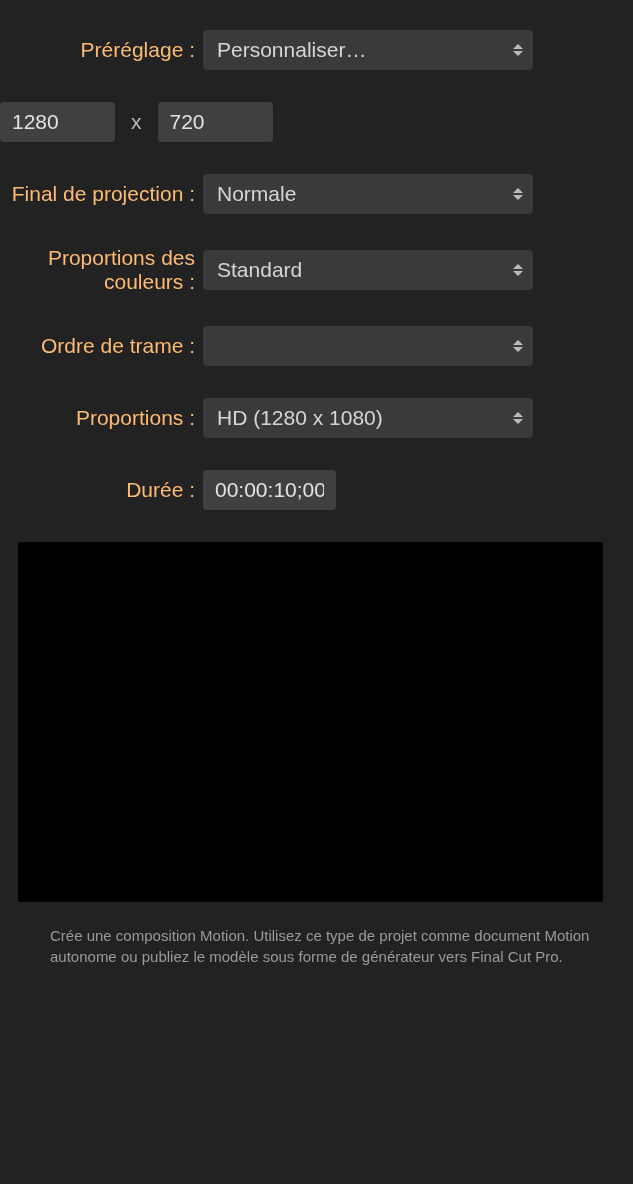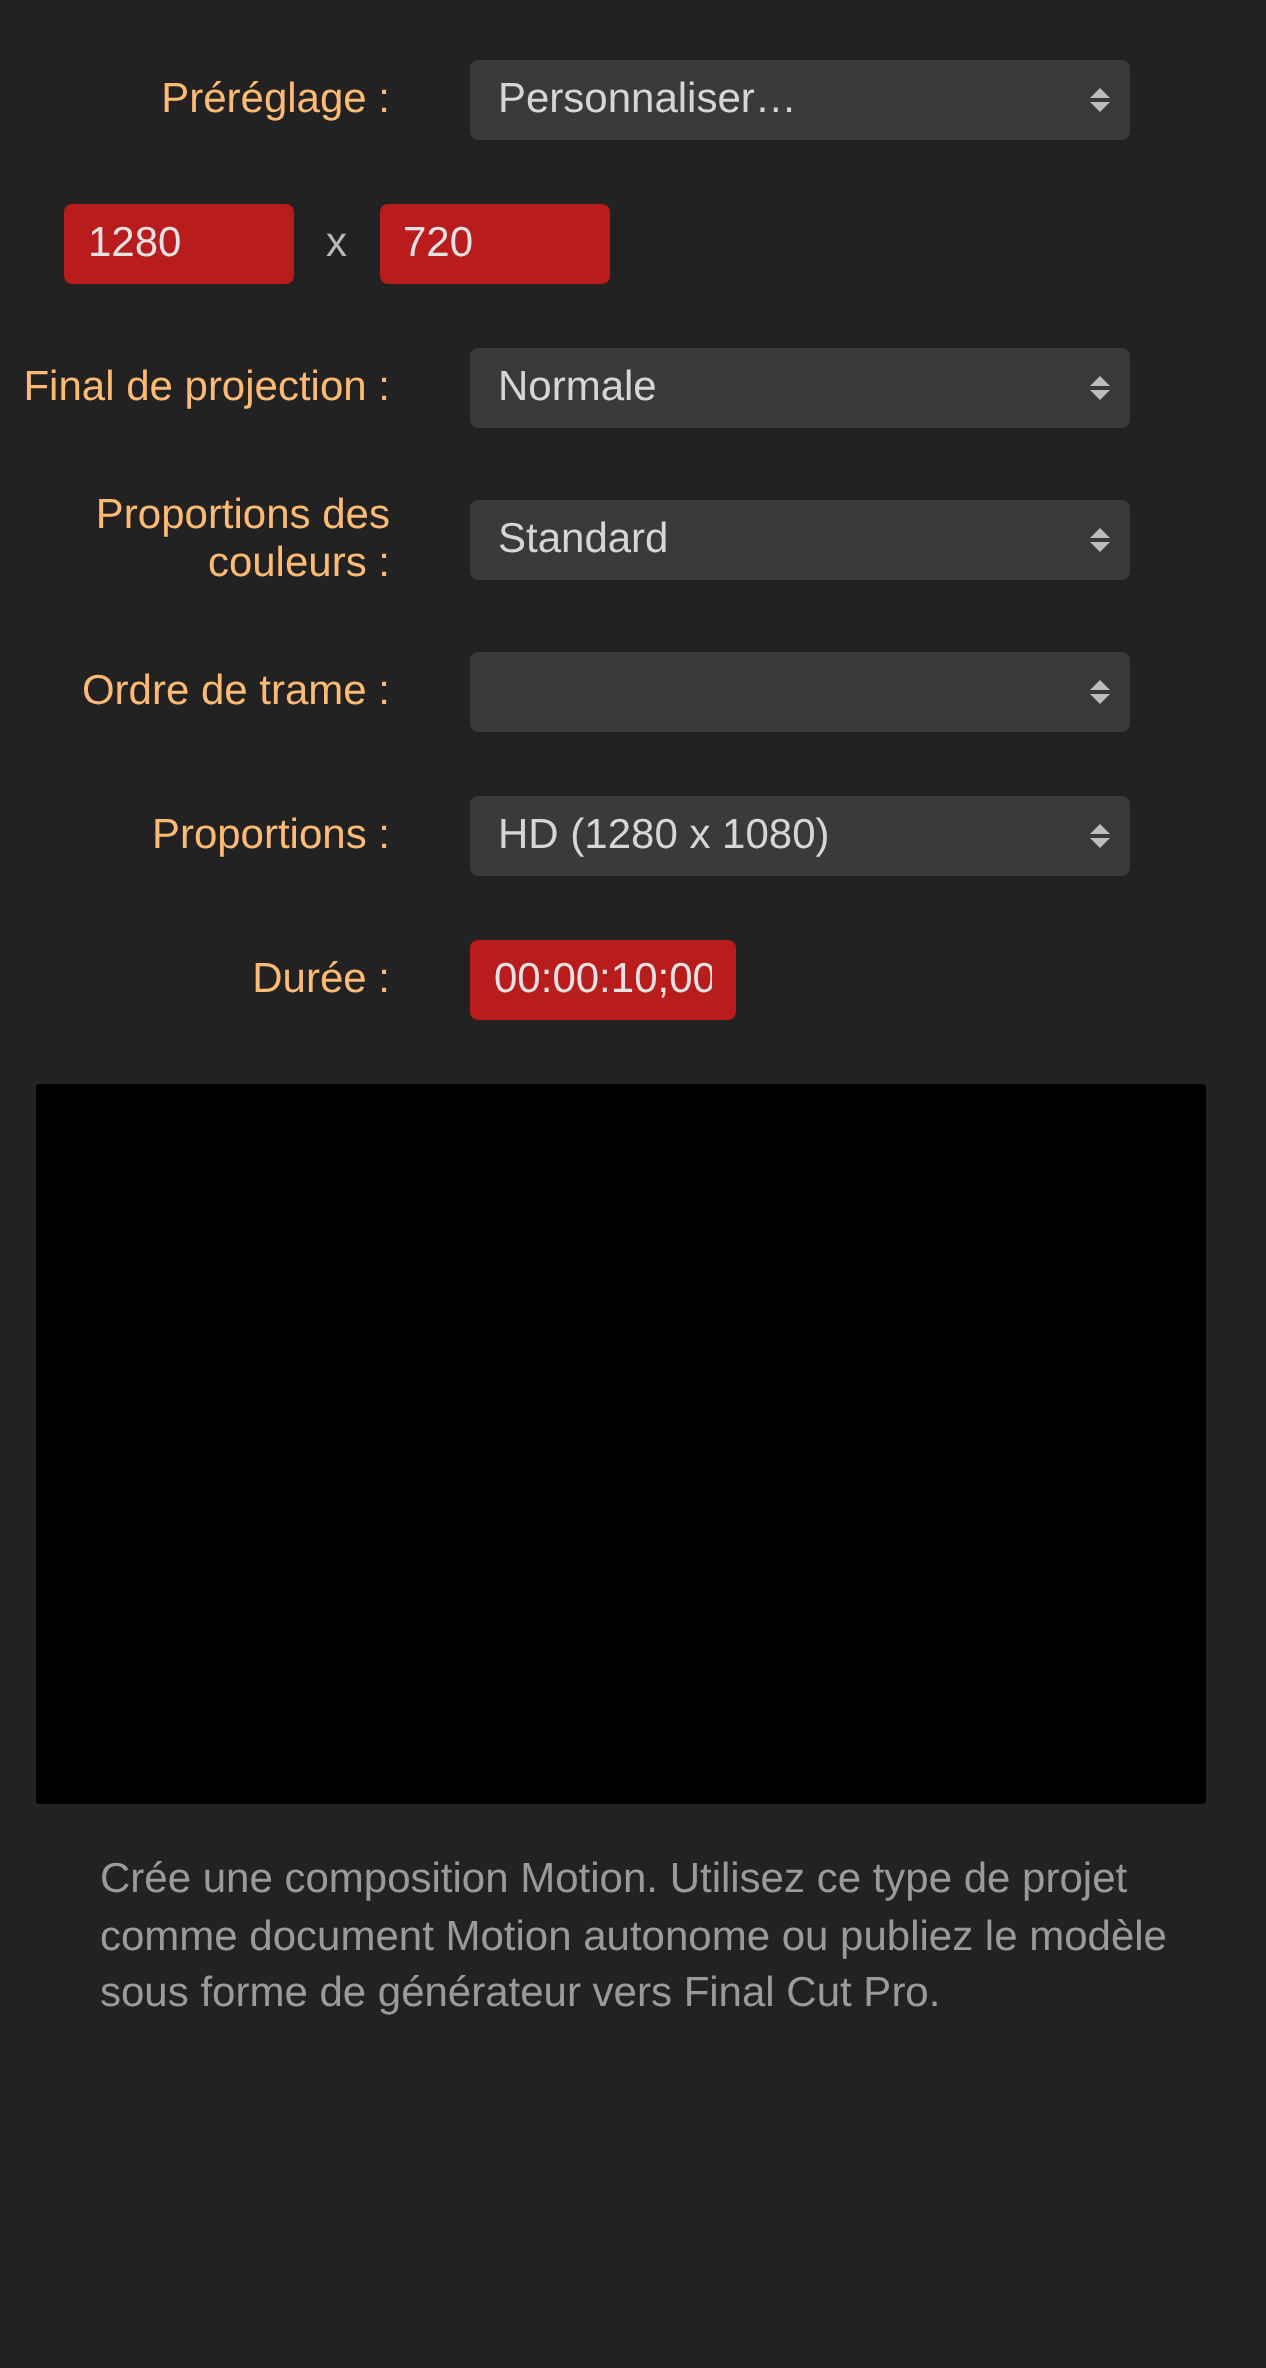--- a/index.html
+++ b/index.html
@@ -25,21 +25,20 @@
     width: 195px;
     text-align: right;
     padding-right: 8px;
     color: #fdba74;
     line-height: 1.15;
   }
   .controls {
     display: flex;
     align-items: center;
     gap: 10px;
-    margin-left: 32px;
   }
   .select {
     position: relative;
     background: #3a3a3a;
     border-radius: 4px;
     height: 40px;
     display: flex;
     align-items: center;
     padding: 0 34px 0 14px;
     color: #d6d6d6;
@@ -61,21 +60,21 @@
   }
   .arrow-up, .arrow-down {
     width: 0; height: 0;
     border-left: 5px solid transparent;
     border-right: 5px solid transparent;
   }
   .arrow-up   { border-bottom: 5px solid #bcbcbc; }
   .arrow-down { border-top:    5px solid #bcbcbc; }
 
   .textfield {
-    background: #b91c1c;
+    background: #404040;
     border: none;
     border-radius: 4px;
     height: 40px;
     color: #e2e2e2;
     padding: 0 12px;
     font-size: 21px;
     box-sizing: border-box;
   }
   .textfield.small { width: 115px; }
   .textfield.med   { width: 133px; }
@@ -86,21 +85,21 @@
   .preview {
     margin: 8px 18px 0 18px;
     background: #000000;
     width: 585px;
     height: 360px;
     border-radius: 2px;
   }
   .description {
     margin: 24px 40px 0 50px;
     color: #9a9a9a;
-    font-size: 21px;
+    font-size: 15px;
     line-height: 1.35;
   }
 </style>
 </head>
 <body>
 
 <div class="panel">
 
   <div class="row">
     <div class="label">Préréglage :</div>

